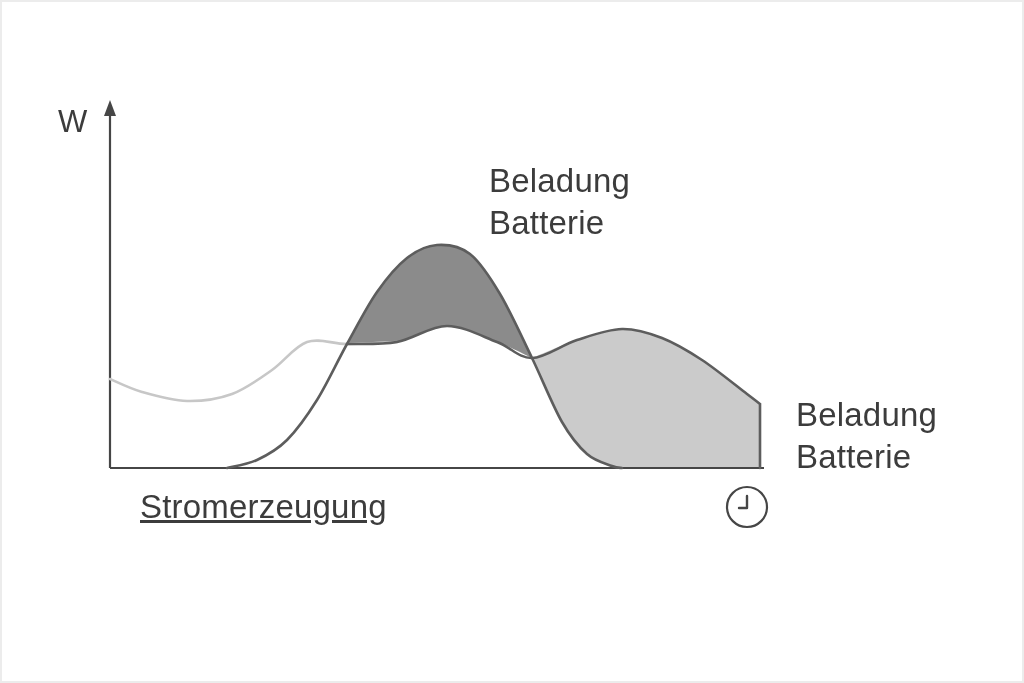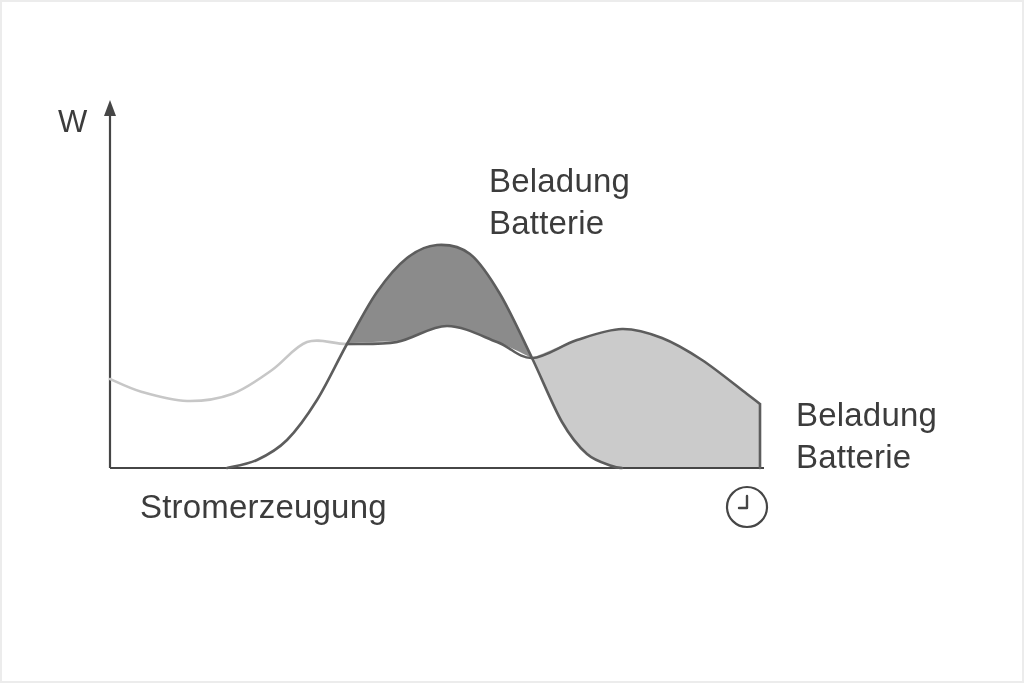--- a/index.html
+++ b/index.html
@@ -18,21 +18,21 @@
     color:#3c3c3c;
     font-size:33px;
     line-height:1.28;
     white-space:pre-line;
     letter-spacing:0.2px;
   }
   .lbl-w          { left:56px;  top:100px; font-size:31px; }
   .lbl-charging   { left:487px; top:158px; }
   .lbl-consumption{ left:794px; top:320px; }
   .lbl-discharge  { left:794px; top:392px; }
-  .lbl-generation { left:138px; top:484px; }
+  .lbl-generation { left:138px; top:484px;text-decoration:underline; }
 </style>
 </head>
 <body>
 
 <div class="stage">
 
   <svg width="1024" height="683" viewBox="0 0 1024 683">
       <path d="M345 342 C350.0 333.3 365.0 304.3 375 290 C385.0 275.7 395.0 263.8 405 256 C415.0 248.2 424.5 243.7 435 243 C445.5 242.3 457.5 243.8 468 252 C478.5 260.2 487.7 274.7 498 292 C508.3 309.3 524.7 345.3 530 356L530 356 C524.2 353.3 509.2 345.3 495 340 C480.8 334.7 461.7 324.0 445 324 C428.3 324.0 411.7 337.0 395 340 C378.3 343.0 353.3 341.7 345 342 Z" fill="#8b8b8b" stroke="none"></path>
       <path d="M530 356 C537.5 353.0 560.0 342.8 575 338 C590.0 333.2 605.8 327.3 620 327 C634.2 326.7 646.7 330.8 660 336 C673.3 341.2 685.8 348.7 700 358 C714.2 367.3 735.3 384.7 745 392 C754.7 399.3 755.8 400.3 758 402 L758 466 L620 466L620 466 C618.3 465.7 615.8 466.3 610 464 C604.2 461.7 593.3 459.3 585 452 C576.7 444.7 569.2 436.0 560 420 C550.8 404.0 535.0 366.7 530 356 Z" fill="#cbcbcb" stroke="none"></path>
       <line x1="108" y1="466" x2="762" y2="466" stroke="#464646" stroke-width="2.2"></line>

